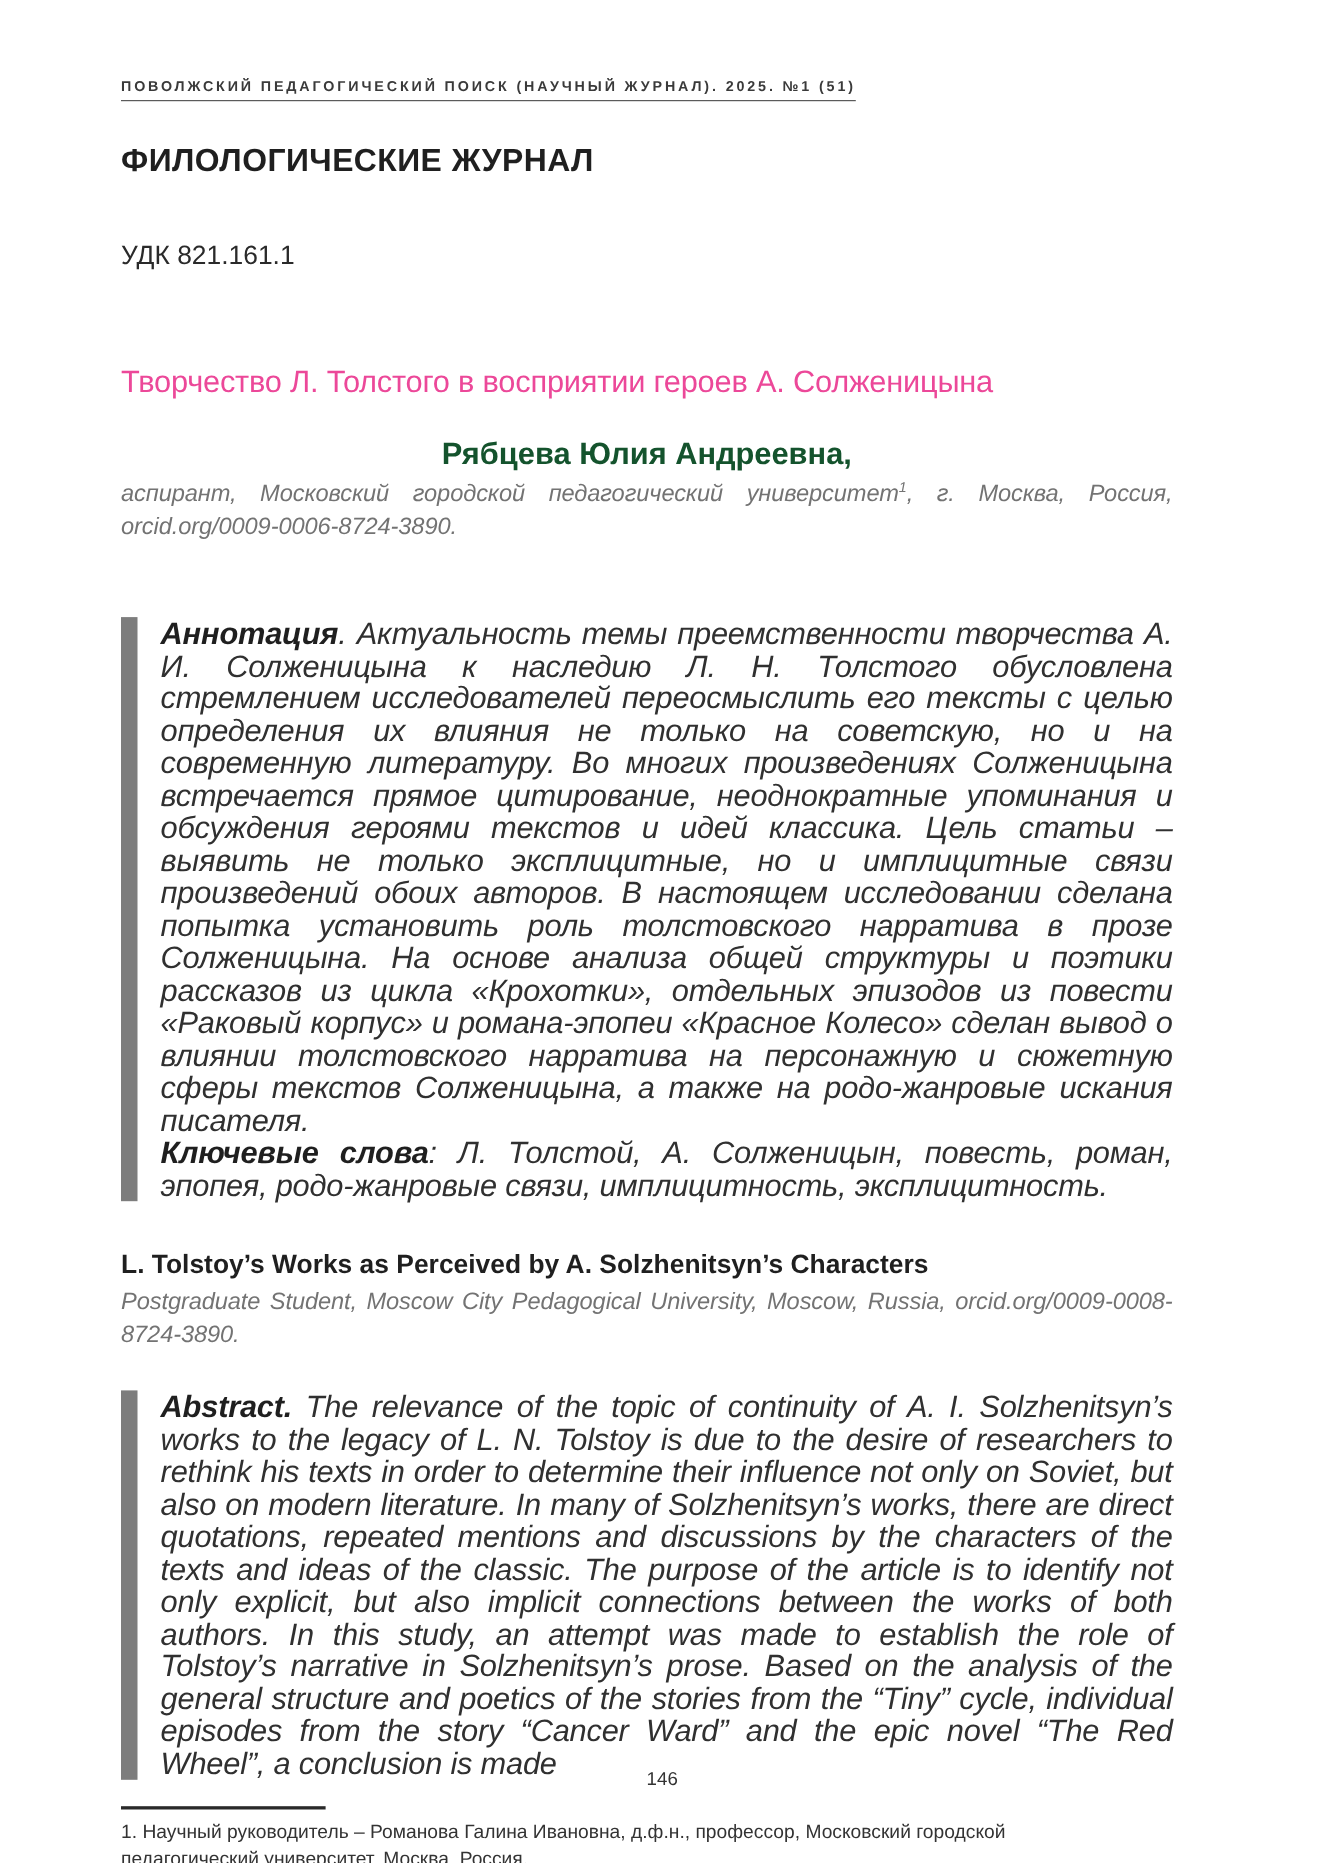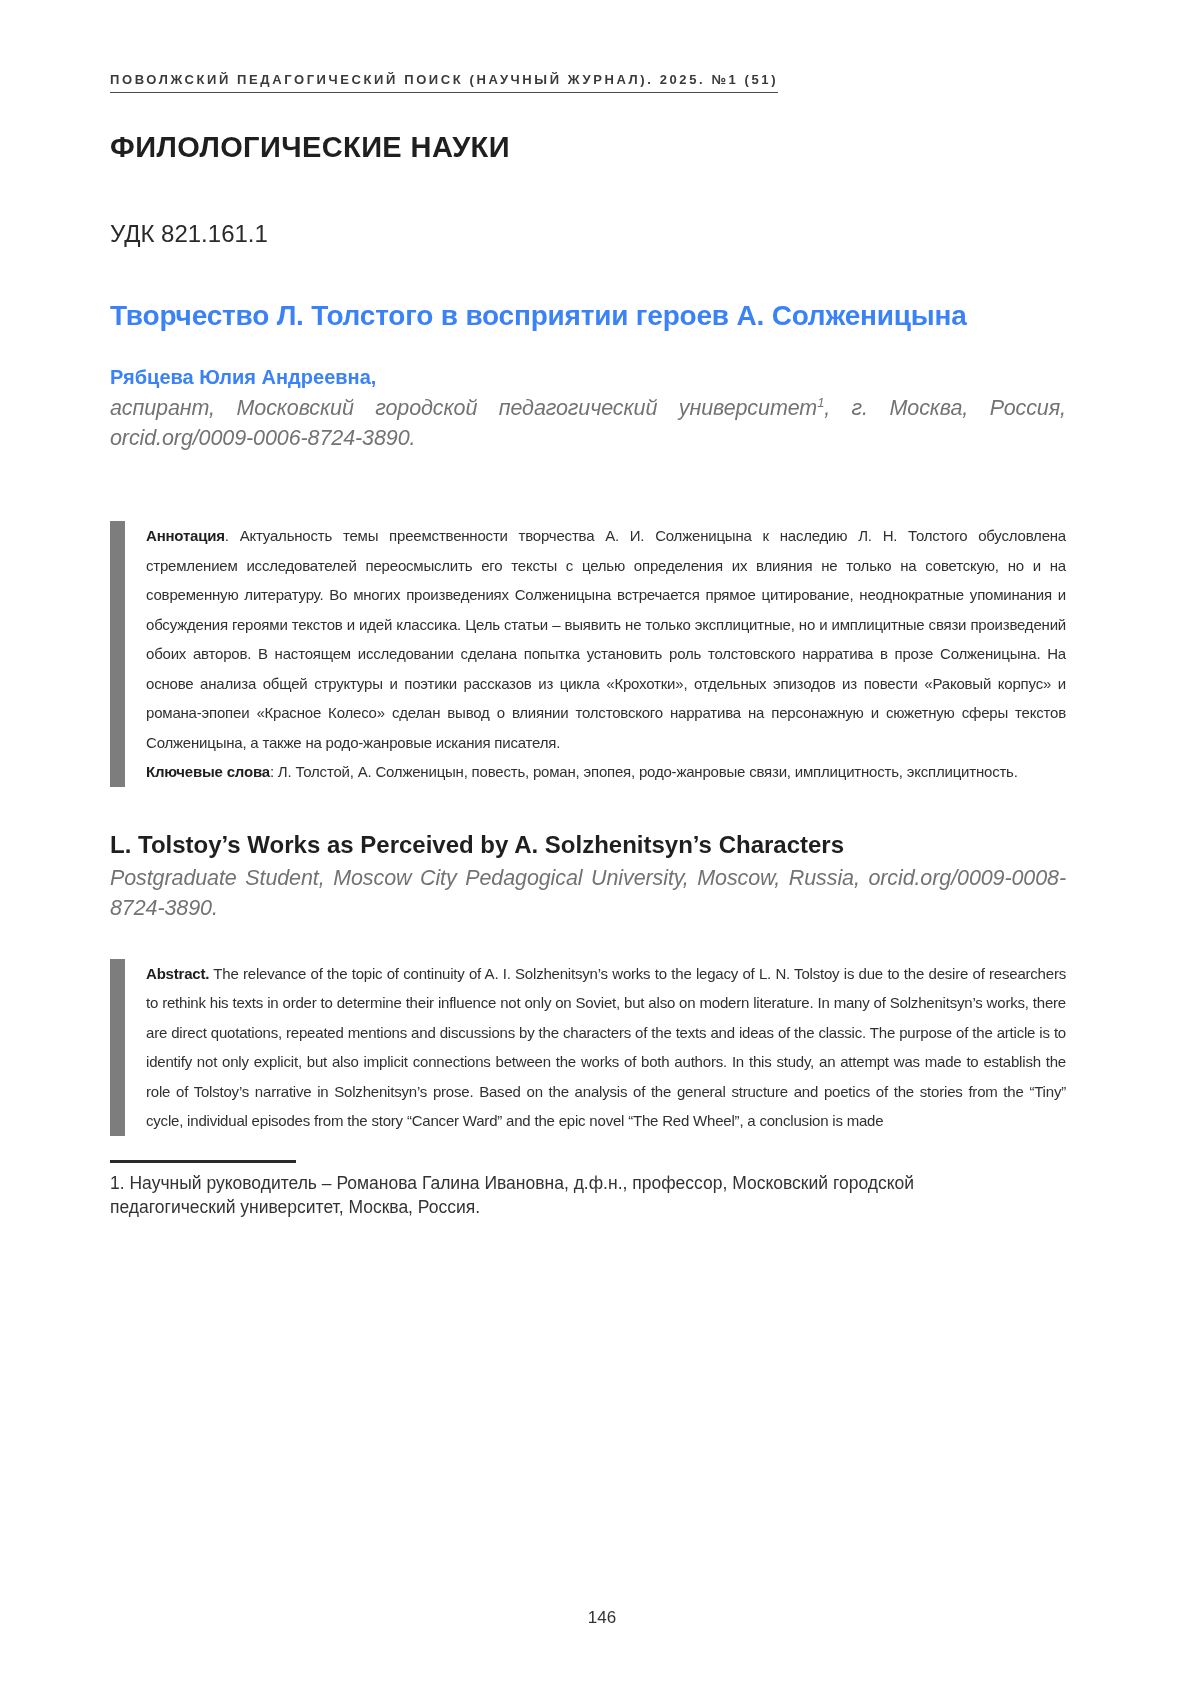--- a/index.html
+++ b/index.html
@@ -38,31 +38,32 @@
     letter-spacing: 0.4px;
     color: #1f1f1f;
   }
   .udc {
     margin-top: 56px;
     font-size: 24px;
     font-weight: 400;
     color: #2a2a2a;
   }
   .article-title-ru {
-    margin-top: 52px;
+    margin-top: 84px;
     font-size: 28px;
-    font-weight: bold;
-    color: #3b82f6;
+    font-weight: normal;
+    color: #ec4899;
     letter-spacing: -0.2px;
   }
   .author-ru {
     margin-top: 34px;
-    font-size: 20px;
+    font-size: 28px;
     font-weight: bold;
-    color: #3b82f6;
+    color: #14532d;
+    text-align: center;
   }
   .affiliation {
     margin-top: 4px;
     font-size: 21.5px;
     font-style: italic;
     line-height: 30px;
     text-align: justify;
     color: #737373;
     letter-spacing: -0.1px;
   }
@@ -73,25 +74,26 @@
   .abstract-block {
     border-left: 15px solid #7d7d7d;
     padding-left: 21px;
     margin-top: 68px;
   }
   .abstract-block.en {
     margin-top: 36px;
   }
   .abstract-block p {
     margin: 0;
-    font-size: 15px;
+    font-size: 28px;
     line-height: 29.5px;
     text-align: justify;
     color: #303030;
     letter-spacing: -0.2px;
+    font-style: italic;
   }
   .lead {
     font-weight: bold;
     color: #1f1f1f;
   }
   .article-title-en {
     margin-top: 44px;
     font-size: 24px;
     font-weight: bold;
     color: #1f1f1f;
@@ -127,21 +129,21 @@
     color: #333333;
   }
 </style>
 </head>
 <body>
 
 <div class="page">
 
   <div class="journal-header">ПОВОЛЖСКИЙ ПЕДАГОГИЧЕСКИЙ ПОИСК (НАУЧНЫЙ ЖУРНАЛ). 2025. №1 (51)</div>
 
-  <div class="section-heading">ФИЛОЛОГИЧЕСКИЕ НАУКИ</div>
+  <div class="section-heading">ФИЛОЛОГИЧЕСКИЕ ЖУРНАЛ</div>
 
   <div class="udc">УДК 821.161.1</div>
 
   <div class="article-title-ru">Творчество Л. Толстого в восприятии героев А. Солженицына</div>
 
   <div class="author-ru">Рябцева Юлия Андреевна,</div>
 
   <div class="affiliation"><span>аспирант, Московский городской педагогический университет</span><sup>1</sup><span>, г. Москва, Россия, orcid.org/0009-0006-8724-3890.</span></div>
 
   <div class="abstract-block ru">

